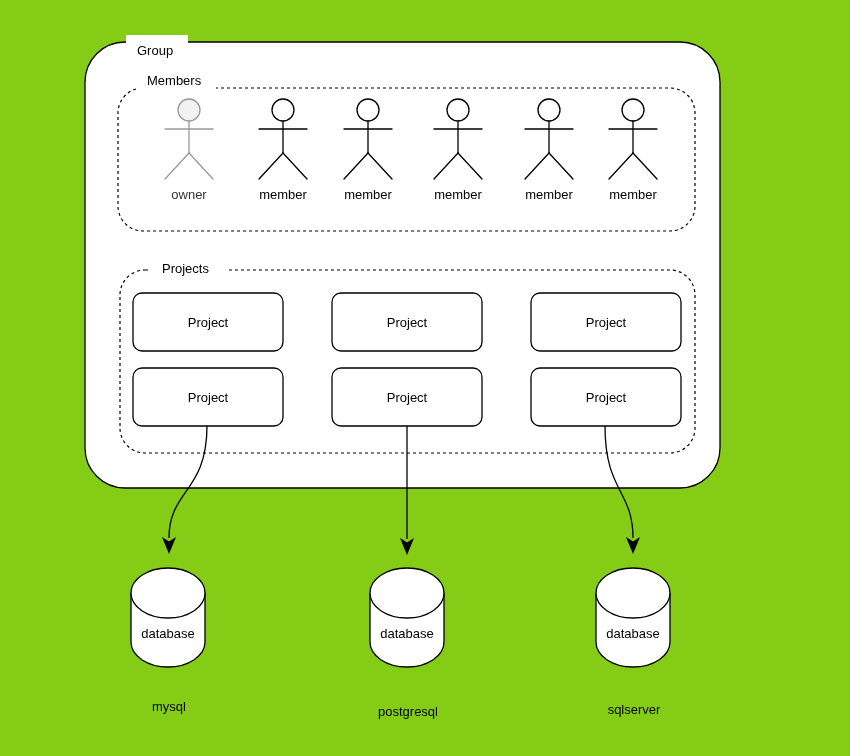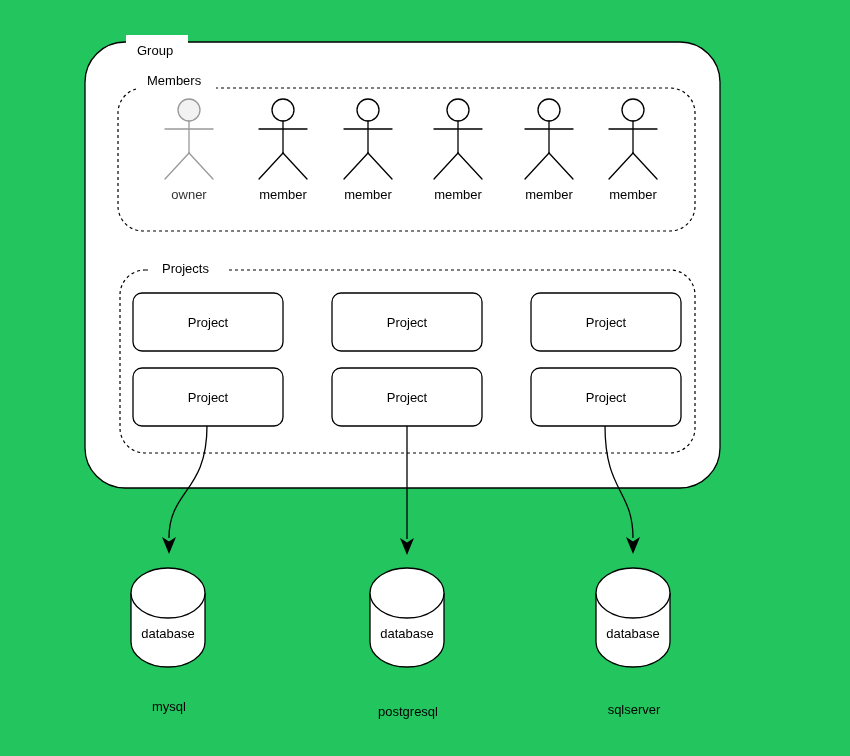--- a/index.html
+++ b/index.html
@@ -4,21 +4,21 @@
 <style>
   html, body {
     margin: 0;
     padding: 0;
     background: #ffffff;
   }
   .canvas-wrap {
     width: 850px;
     height: 756px;
     position: relative;
-    background: #22c55e;
+    background: #84cc16;
     overflow: hidden;
   }
   svg {
     display: block;
     font-family: "Liberation Sans", sans-serif;
   }
   text {
     font-size: 13px;
     fill: #000000;
     font-family: "Liberation Sans", sans-serif;

